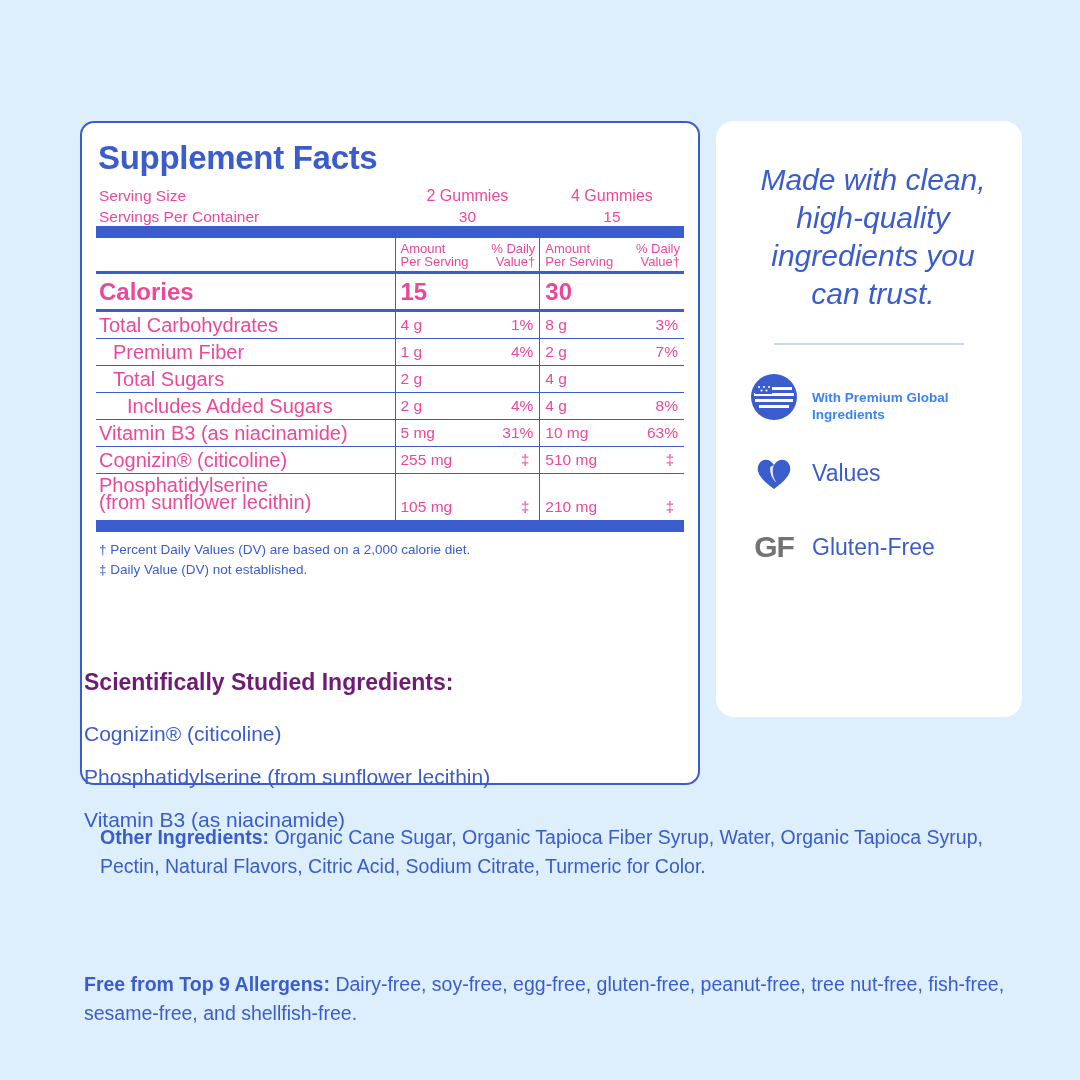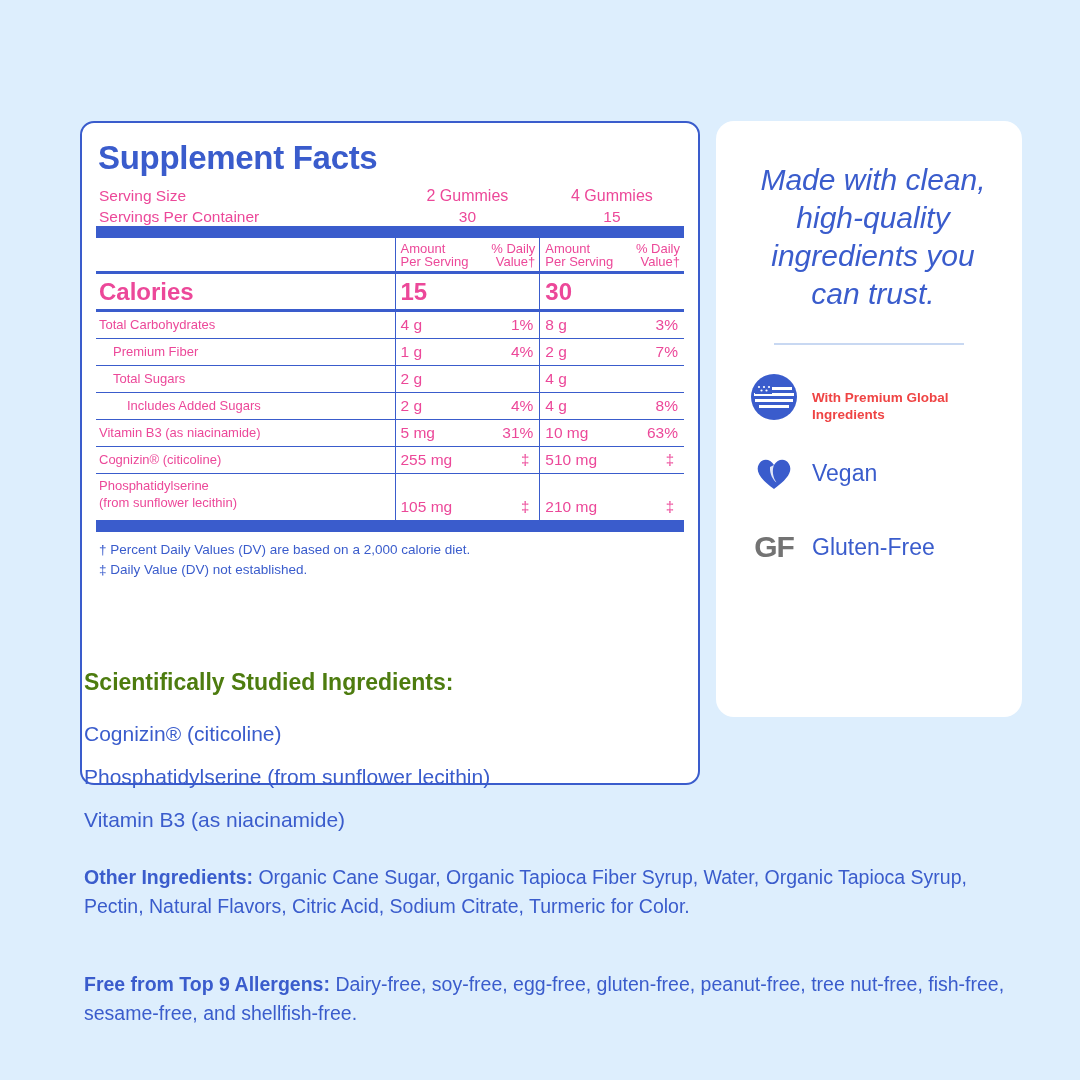--- a/index.html
+++ b/index.html
@@ -104,21 +104,21 @@
     font-weight: bold;
     padding: 4px 0 3px 3px !important;
   }
   .calories-val {
     font-size: 24px;
     font-weight: bold;
     padding: 4px 0 3px 5px !important;
   }
 
   .nutrient {
-    font-size: 13px;
+    font-size: 20px;
     padding: 4px 0 4px 3px !important;
     line-height: 18px;
   }
   .nutrient.indent1 { padding-left: 17px !important; }
   .nutrient.indent2 { padding-left: 31px !important; }
   .cell-amt {
     font-size: 15.5px;
     padding: 4px 0 4px 5px !important;
   }
   .cell-dv {
@@ -176,41 +176,41 @@
     position: relative;
   }
   .badge-text-main {
     font-size: 23px;
     color: #3a5ccc;
     line-height: 26px;
   }
   .badge-text-sub {
     font-size: 13.5px;
     font-weight: bold;
-    color: #ef4444;
+    color: #3b82f6;
     line-height: 17px;
     margin-top: 18px;
   }
   .gf-glyph {
     font-size: 30px;
     font-weight: bold;
     color: #737373;
     letter-spacing: -1px;
     line-height: 48px;
     text-align: center;
   }
 
   
   .section-head {
     position: absolute;
     left: 84px;
     top: 669px;
     font-size: 23px;
     font-weight: bold;
-    color: #4d7c0f;
+    color: #701a75;
   }
   .ing-list {
     position: absolute;
     left: 84px;
     top: 712px;
     width: 700px;
   }
   .ing-item {
     font-size: 21px;
     line-height: 43px;
@@ -218,21 +218,21 @@
   }
   .para {
     position: absolute;
     left: 84px;
     width: 940px;
     font-size: 19.5px;
     line-height: 29px;
     color: #3a5ccc;
   }
   .para b { font-weight: bold; }
-  #other-ing { top: 863px; }
+  #other-ing { top: 823px; margin-left: 16px; }
   #allergens { top: 970px; }
 </style>
 </head>
 <body>
 
 <div class="page">
 
 
   <div class="facts-panel">
     <div class="facts-inner">
@@ -364,21 +364,21 @@
       </div>
     </div>
 
     <div class="badge-row">
       <div class="badge-ico">
         <svg width="48" height="48" viewBox="0 0 48 48">
           <path d="M24 40 C10 30 5 22 9 15 C12.5 9 20 9.5 24 16 C28 9.5 35.5 9 39 15 C43 22 38 30 24 40 Z" fill="#3a5ccc"></path>
           <path d="M24 16 C22 21 22.5 28 26.5 33.5 C23 31 19.5 25 20 18 Z" fill="#ffffff" opacity="0.85"></path>
         </svg>
       </div>
-      <div class="badge-text-main">Vegan</div>
+      <div class="badge-text-main">Values</div>
     </div>
 
 
     <div class="badge-row">
       <div class="badge-ico gf-glyph">GF</div>
       <div class="badge-text-main">Gluten-Free</div>
     </div>
   </div>
 
   <div class="section-head">Scientifically Studied Ingredients:</div>

